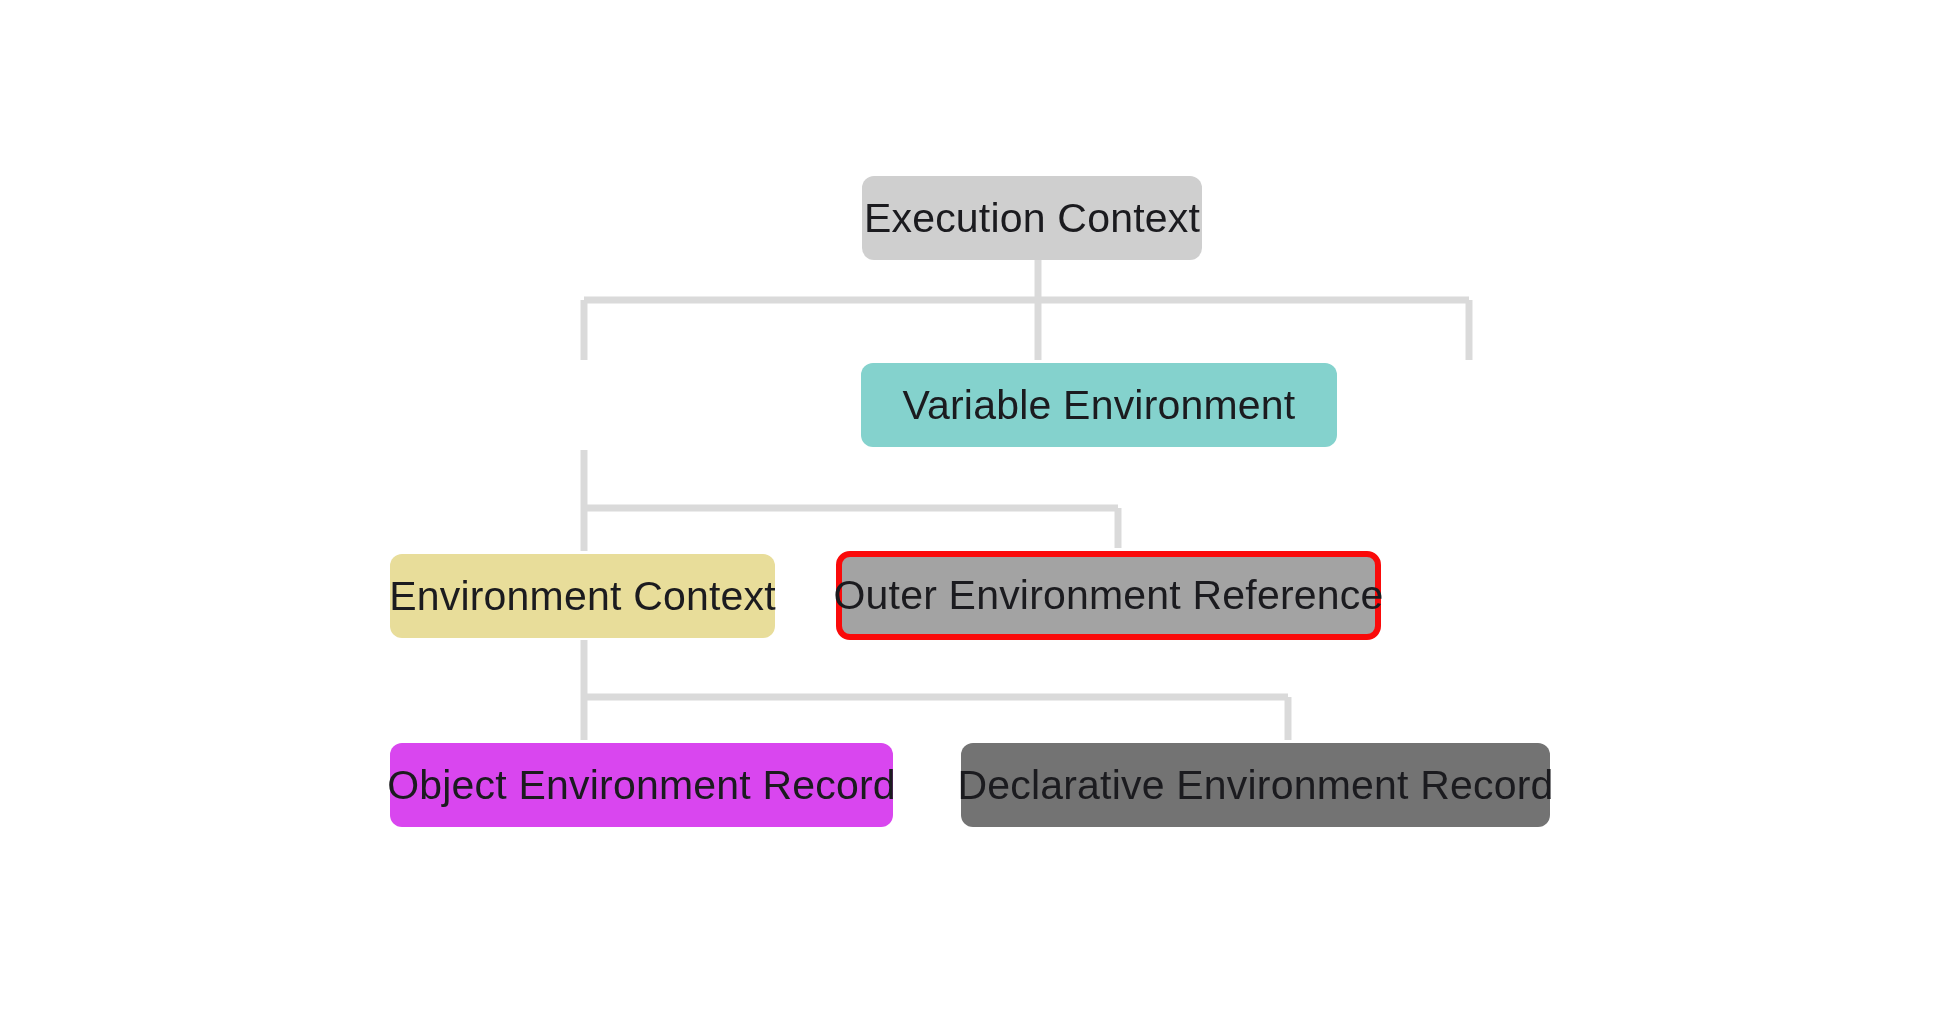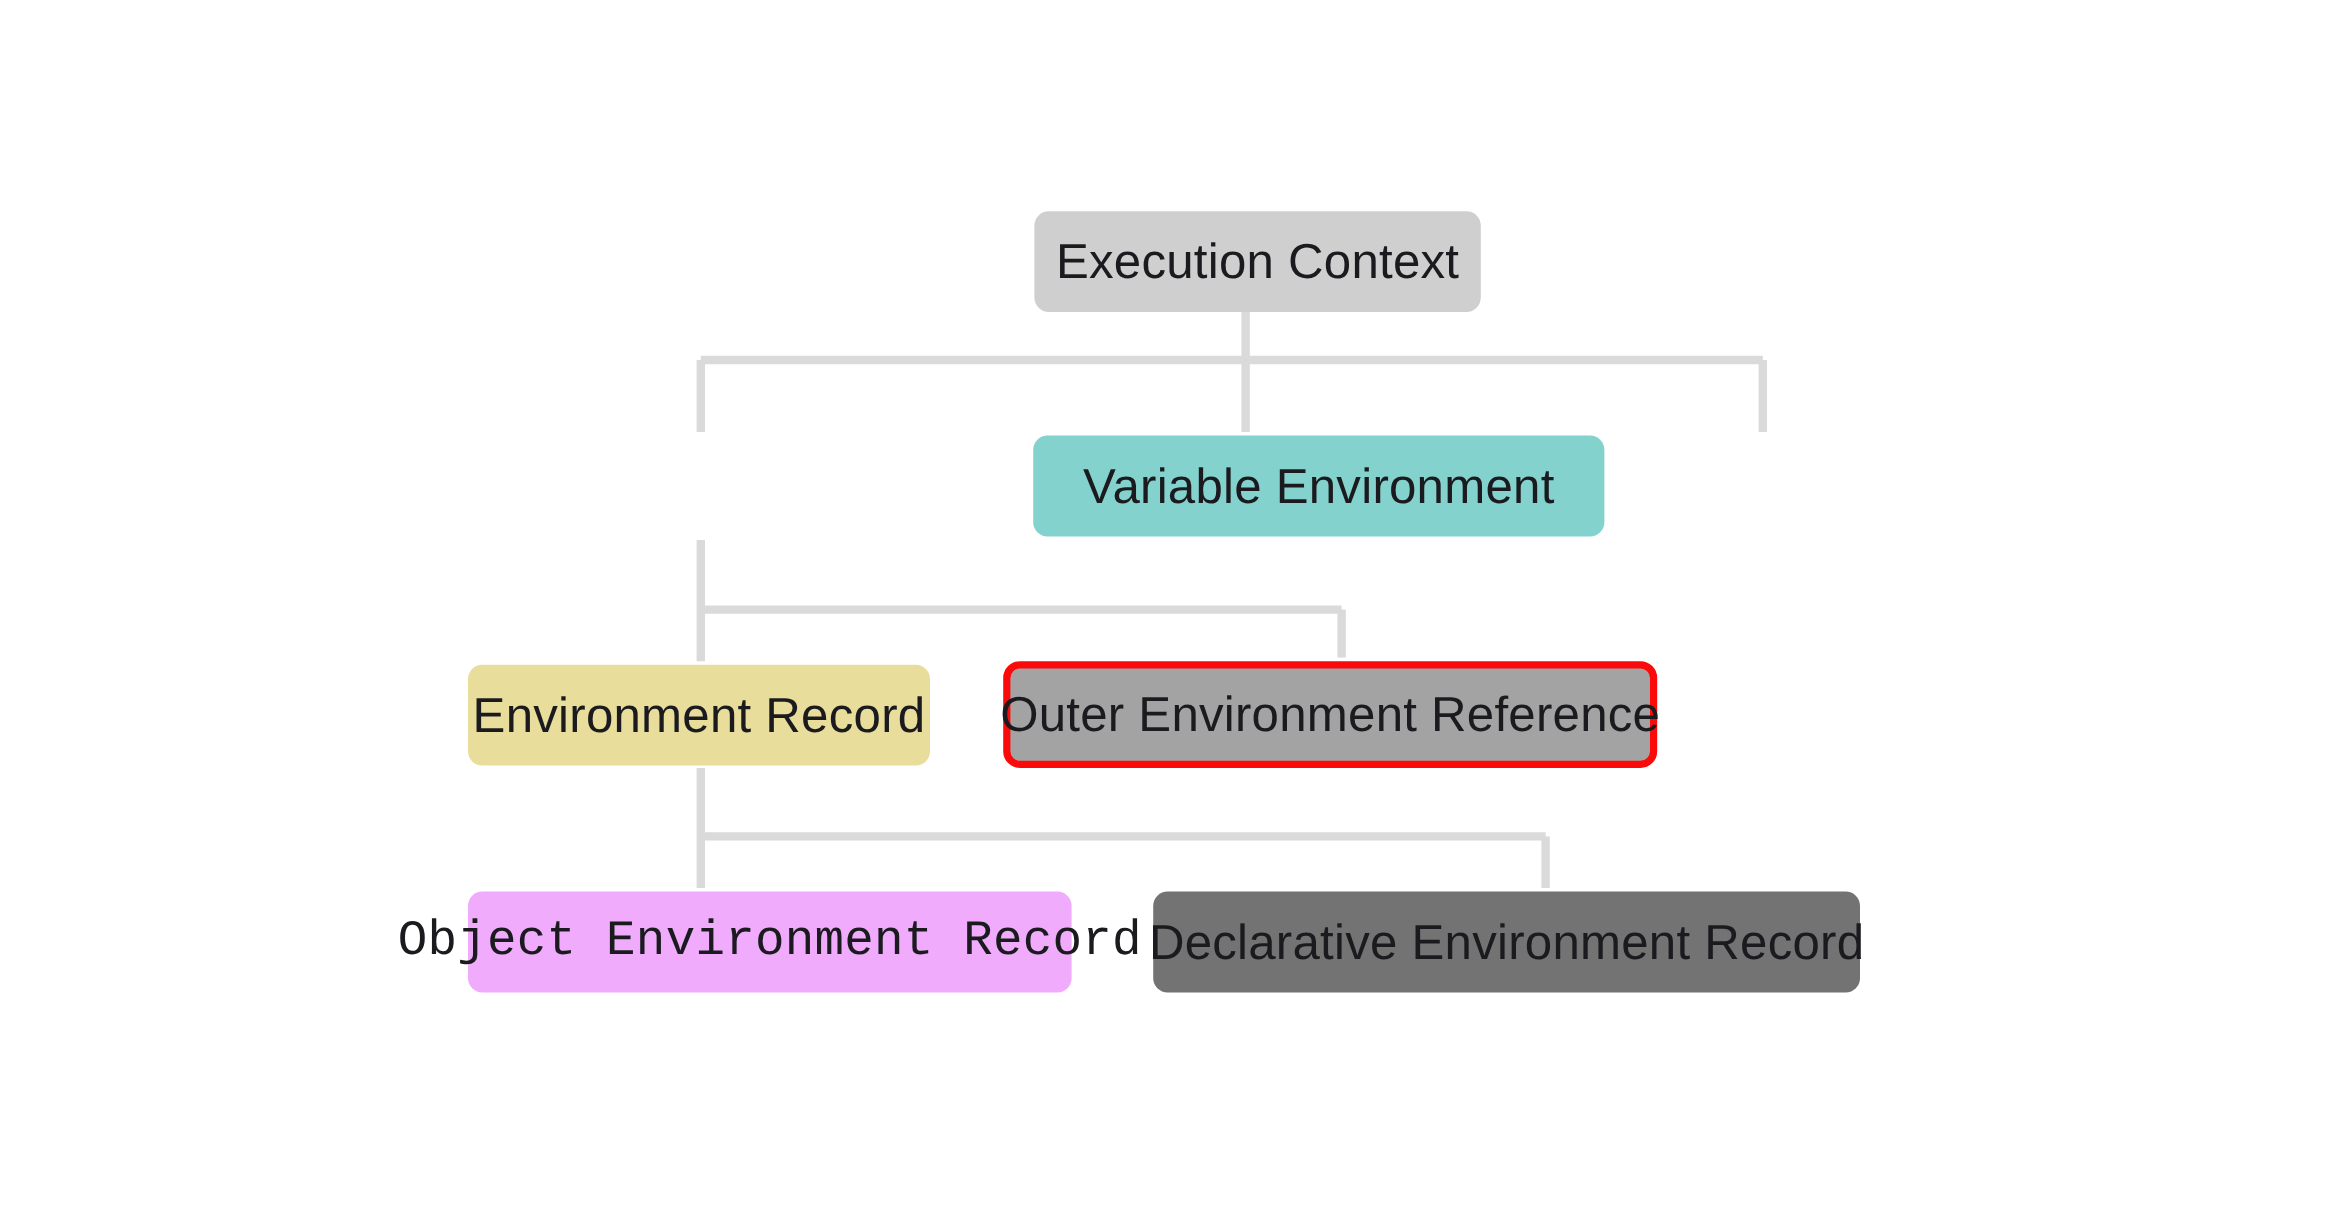--- a/index.html
+++ b/index.html
@@ -41,21 +41,21 @@
     font-weight: 400;
   }
   .node .label {
     display: block;
     line-height: 1;
     padding: 0 2px;
   }
   
   .n-execution-context {
     left: 862px; top: 176px;
-    width: 372px; height: 84px;
+    width: 340px; height: 84px;
     background: #cfcfcf;
     font-size: 41px;
   }
   .n-lexical-environment {
     left: 390px; top: 363px;
     width: 385px; height: 84px;
     background: #9ff7f7;
     border: 6px solid #fa0a0a;
     border-radius: 14px;
     font-size: 41px;
@@ -82,23 +82,22 @@
     left: 836px; top: 551px;
     width: 545px; height: 89px;
     background: #a3a3a3;
     border: 6px solid #fa0a0a;
     border-radius: 14px;
     font-size: 41px;
   }
   .n-object-environment-record {
     left: 390px; top: 743px;
     width: 503px; height: 84px;
-    background: #f0abfc;
+    background: #d946ef;
     font-size: 41px;
-    font-family: Liberation Mono, monospace;
   }
   .n-declarative-environment-record {
     left: 961px; top: 743px;
     width: 589px; height: 84px;
     background: #737373;
     font-size: 41px;
     text-align: center;
   }
 </style>
 </head>
@@ -129,21 +128,21 @@
     <span class="label">Execution Context</span>
   </div>
 
 
   <div class="node n-variable-environment">
     <span class="label">Variable Environment</span>
   </div>
 
 
   <div class="node n-environment-record">
-    <span class="label">Environment Record</span>
+    <span class="label">Environment Context</span>
   </div>
 
   <div class="node n-outer-environment-reference">
     <span class="label">Outer Environment Reference</span>
   </div>
 
   <div class="node n-object-environment-record">
     <span class="label">Object Environment Record</span>
   </div>
 

